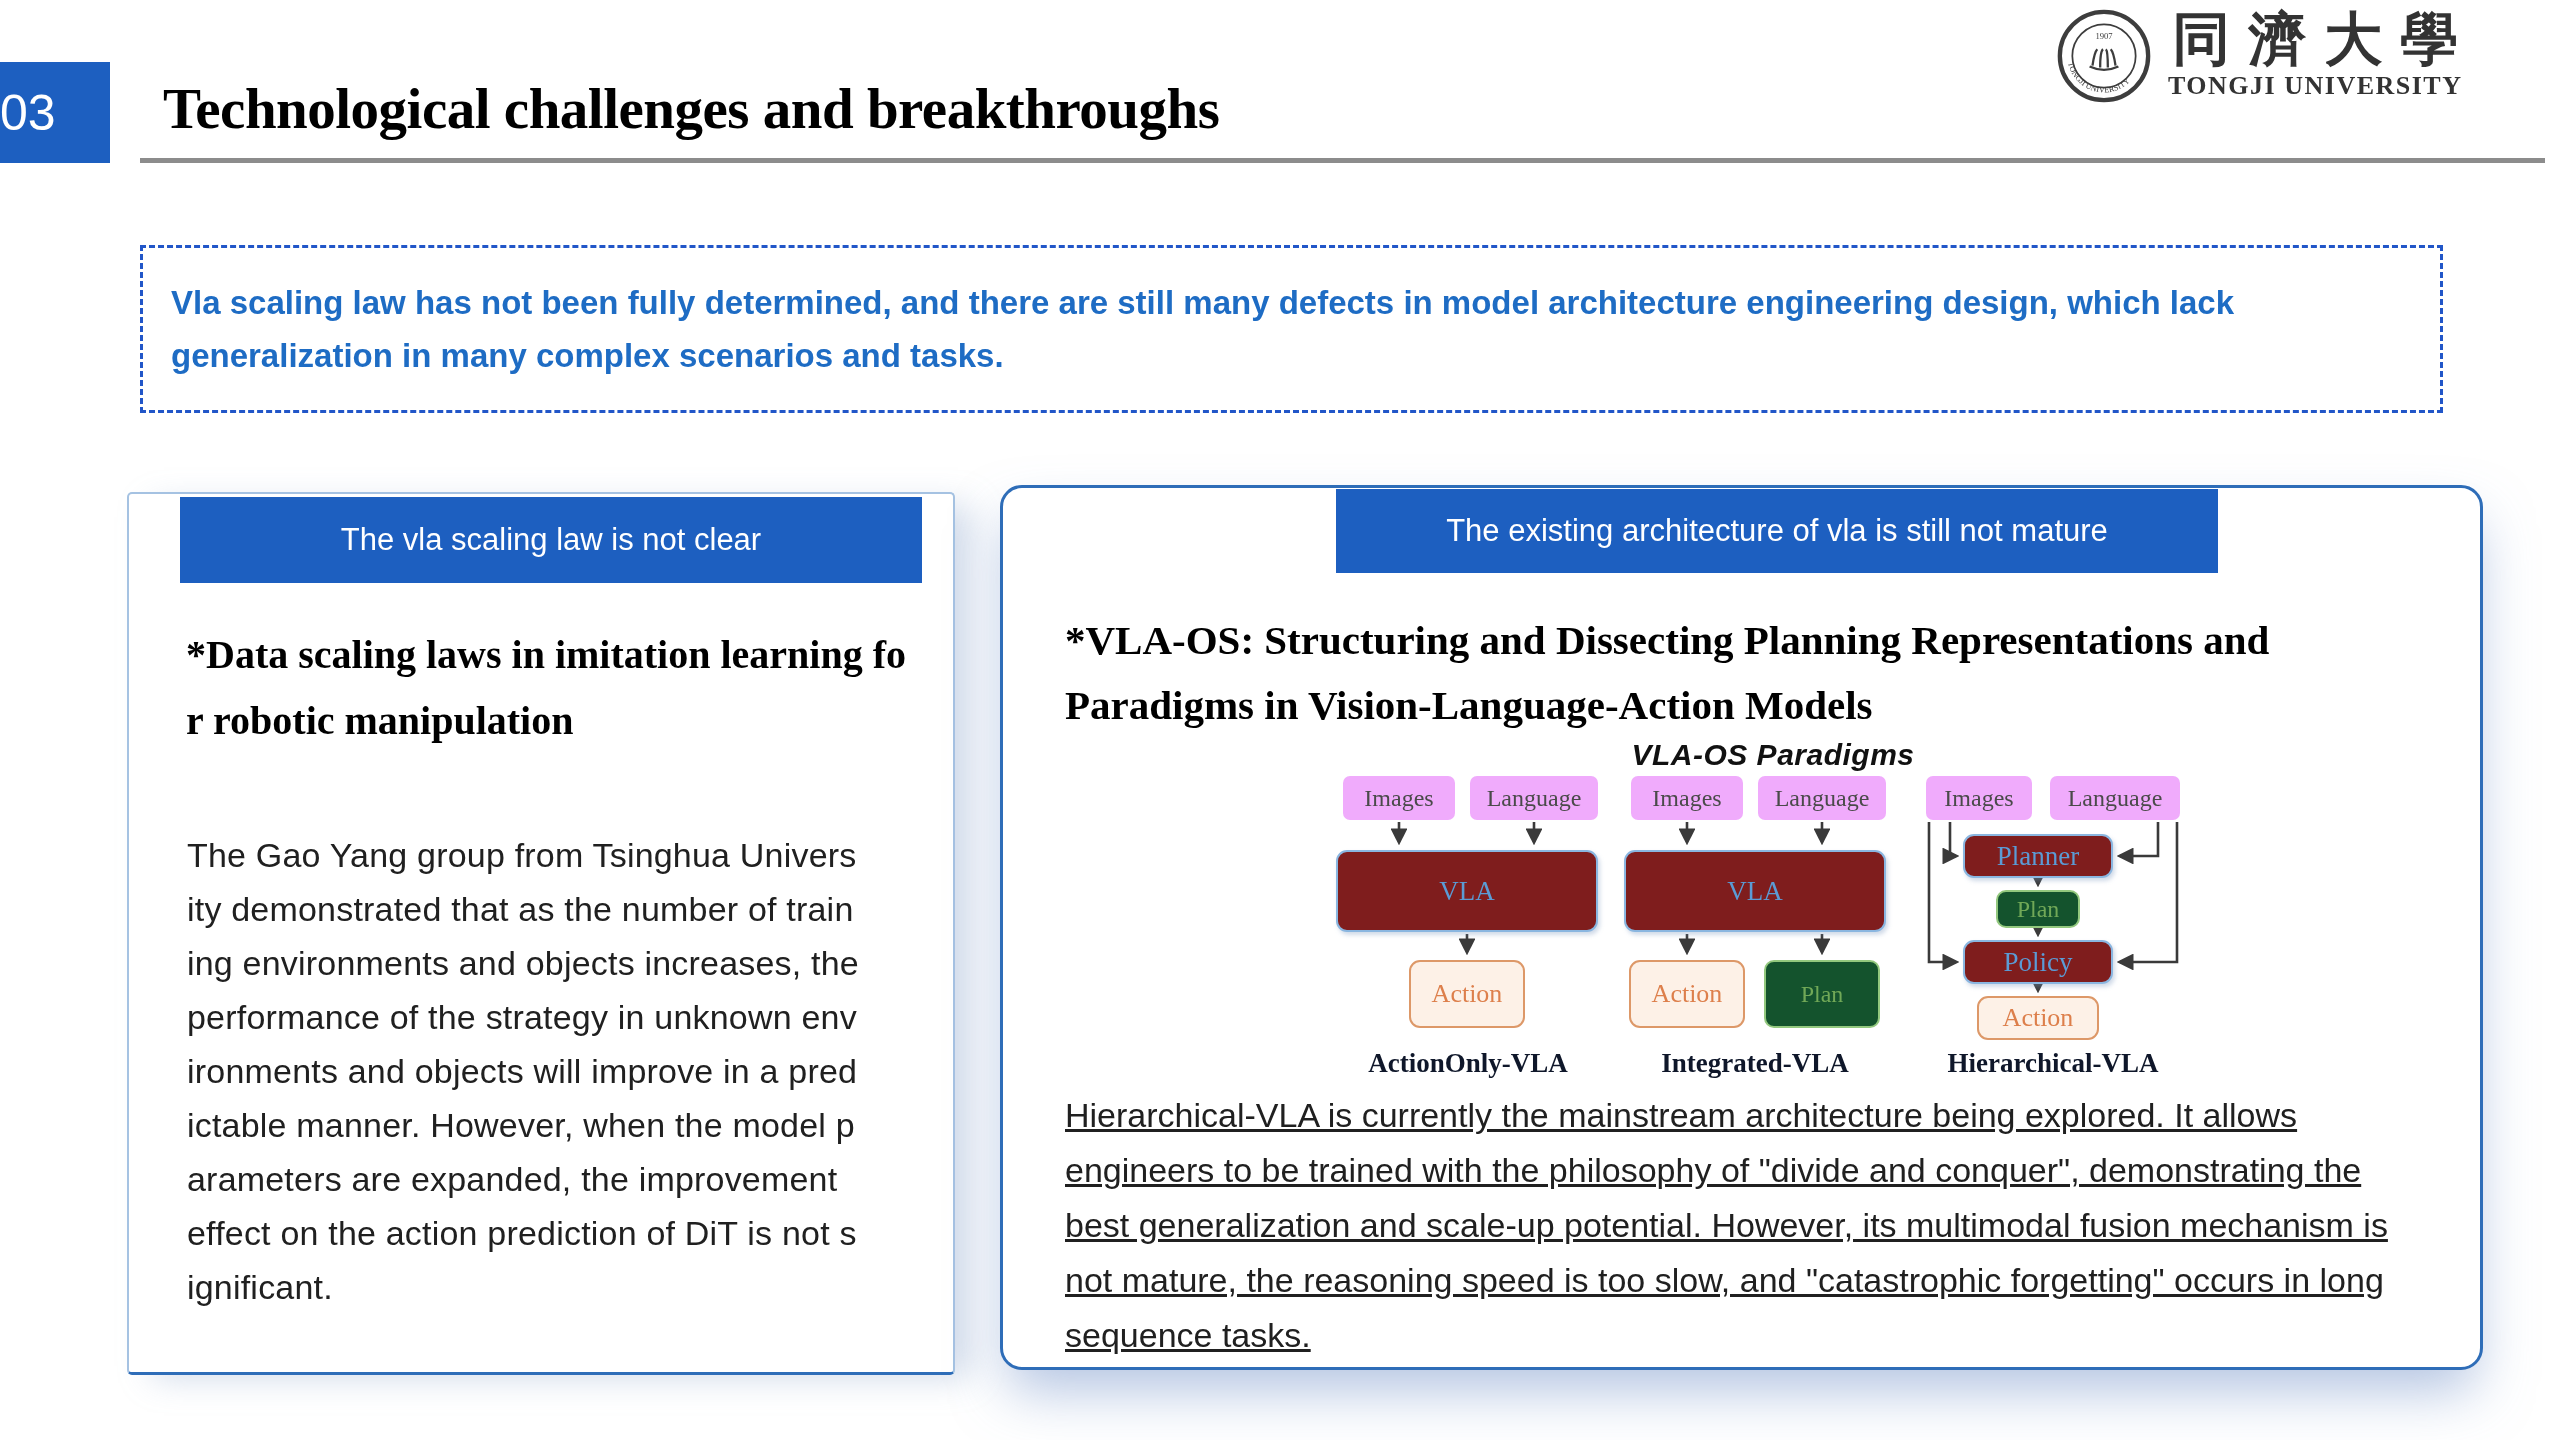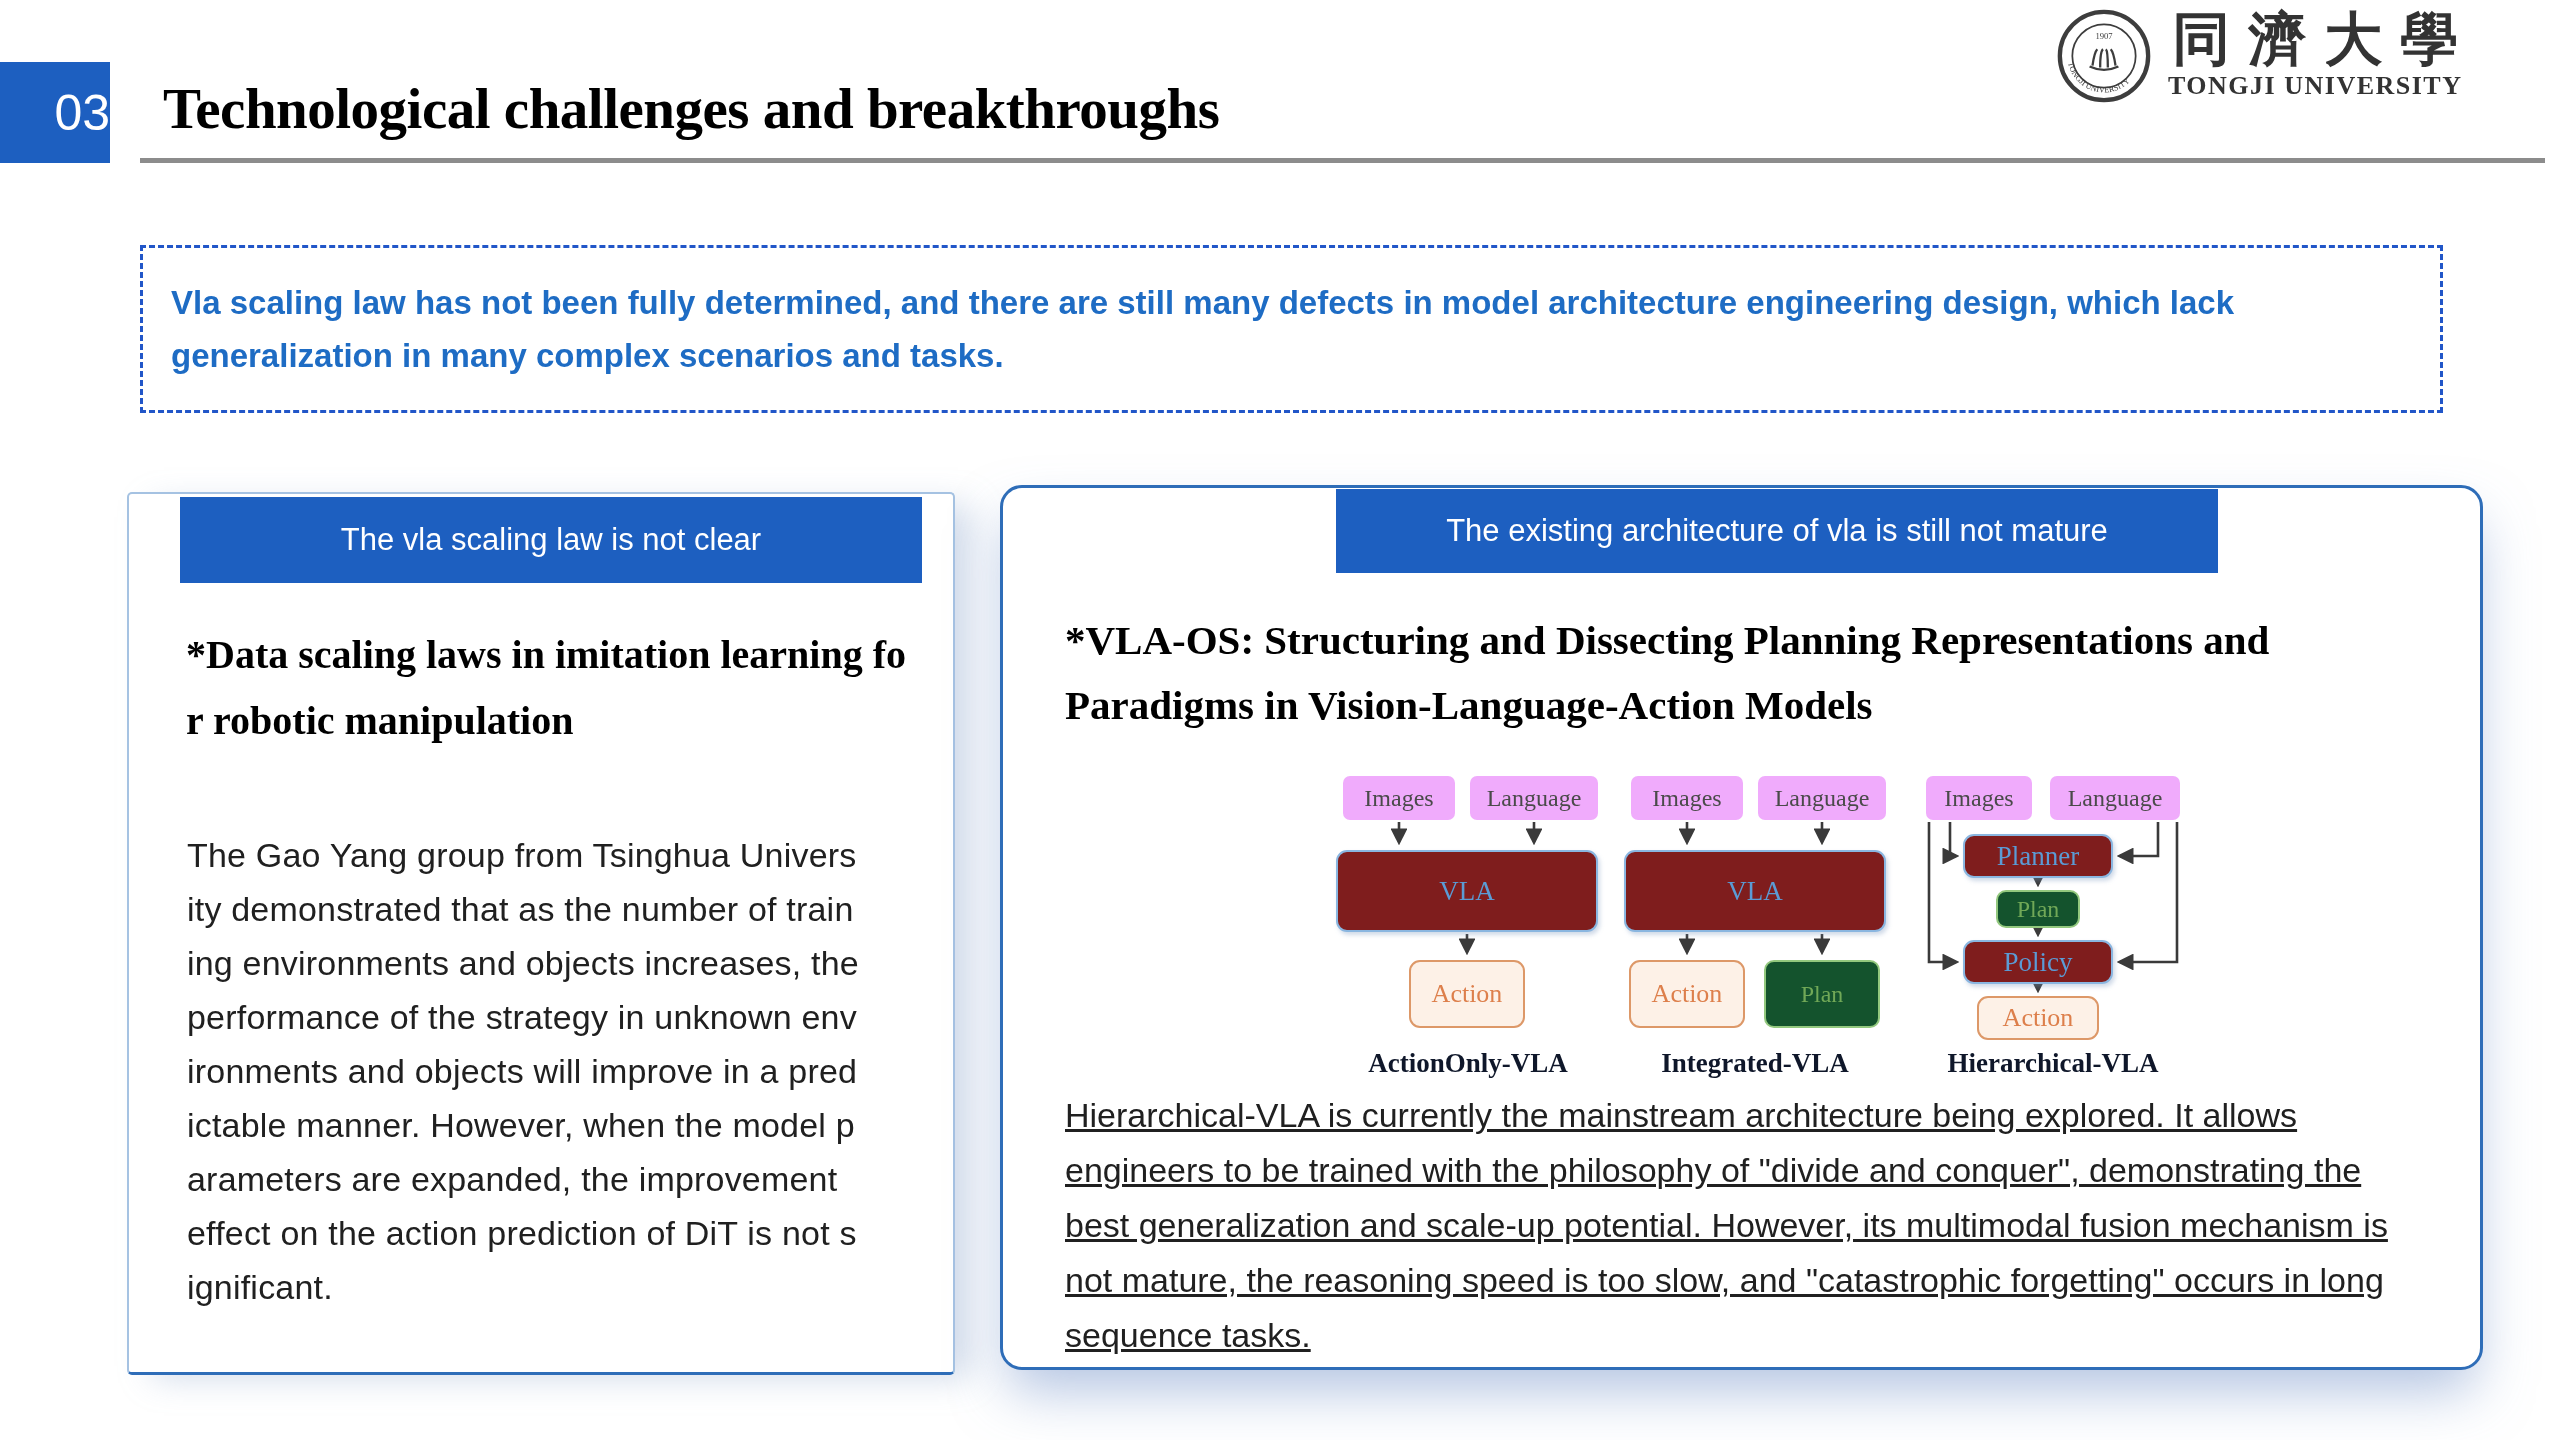--- a/index.html
+++ b/index.html
@@ -8,21 +8,21 @@
     --bluetext:#1e6cc4;
     --body:#202020;
   }
   *{margin:0;padding:0;box-sizing:border-box;}
   html,body{width:2560px;height:1440px;background:#ffffff;overflow:hidden;}
   body{font-family:"Liberation Sans",sans-serif;position:relative;}
   .slide{position:absolute;inset:0;background:#ffffff;}
 
   
   .num-box{position:absolute;left:0;top:62px;width:110px;height:101px;background:var(--accent);
-    color:#fff;display:flex;align-items:center;justify-content:flex-end;font-size:50px;}
+    color:#fff;display:flex;align-items:center;justify-content:flex-start;font-size:50px;}
   .page-title{position:absolute;left:163px;top:76px;font-family:"Liberation Serif",serif;
     font-weight:bold;font-size:57px;color:#000;letter-spacing:-0.5px;white-space:nowrap;}
   .title-underline{position:absolute;left:140px;top:158px;width:2405px;height:5px;background:#8c8c8c;}
   .logo{position:absolute;left:2056px;top:8px;display:flex;align-items:center;gap:16px;}
   .logo-text{display:flex;flex-direction:column;align-items:center;}
   .logo-cn{font-family:"Liberation Serif",serif;font-weight:bold;font-size:58px;color:#333;
     letter-spacing:18px;line-height:1.0;white-space:nowrap;margin-right:-18px;}
   .logo-en{font-family:"Liberation Serif",serif;font-weight:bold;font-size:26px;color:#333;
     letter-spacing:1.5px;white-space:nowrap;margin-top:2px;}
 
@@ -134,20 +134,21 @@
     <div class="panel-body">The Gao Yang group from Tsinghua University demonstrated that as the number of training environments and objects increases, the performance of the strategy in unknown environments and objects will improve in a predictable manner. However, when the model parameters are expanded,  the improvement effect on the action prediction of DiT is not significant.</div>
   </div>
 
   <div class="panel panel-right">
     <div class="banner banner-right">
       <span>The existing architecture of vla is still not mature</span>
     </div>
     <div class="panel-heading">*VLA-OS: Structuring and Dissecting Planning Representations and Paradigms in Vision-Language-Action Models</div>
 
     <div class="diagram">
+      <div class="dg-title">VLA-OS Paradigms</div>
 
       <svg class="dg-svg" width="890" height="350" viewBox="0 0 890 350">
         <defs>
           <marker id="ah" viewBox="0 0 10 10" refX="8" refY="5" markerWidth="6.5" markerHeight="6.5" orient="auto">
             <path d="M0,0 L10,5 L0,10 z" fill="#3a3a3a"></path>
           </marker>
         </defs>
         <g stroke="#3a3a3a" stroke-width="2.6" fill="none" marker-end="url(#ah)">
           <path d="M71,84 L71,104"></path>
           <path d="M206,84 L206,104"></path>

